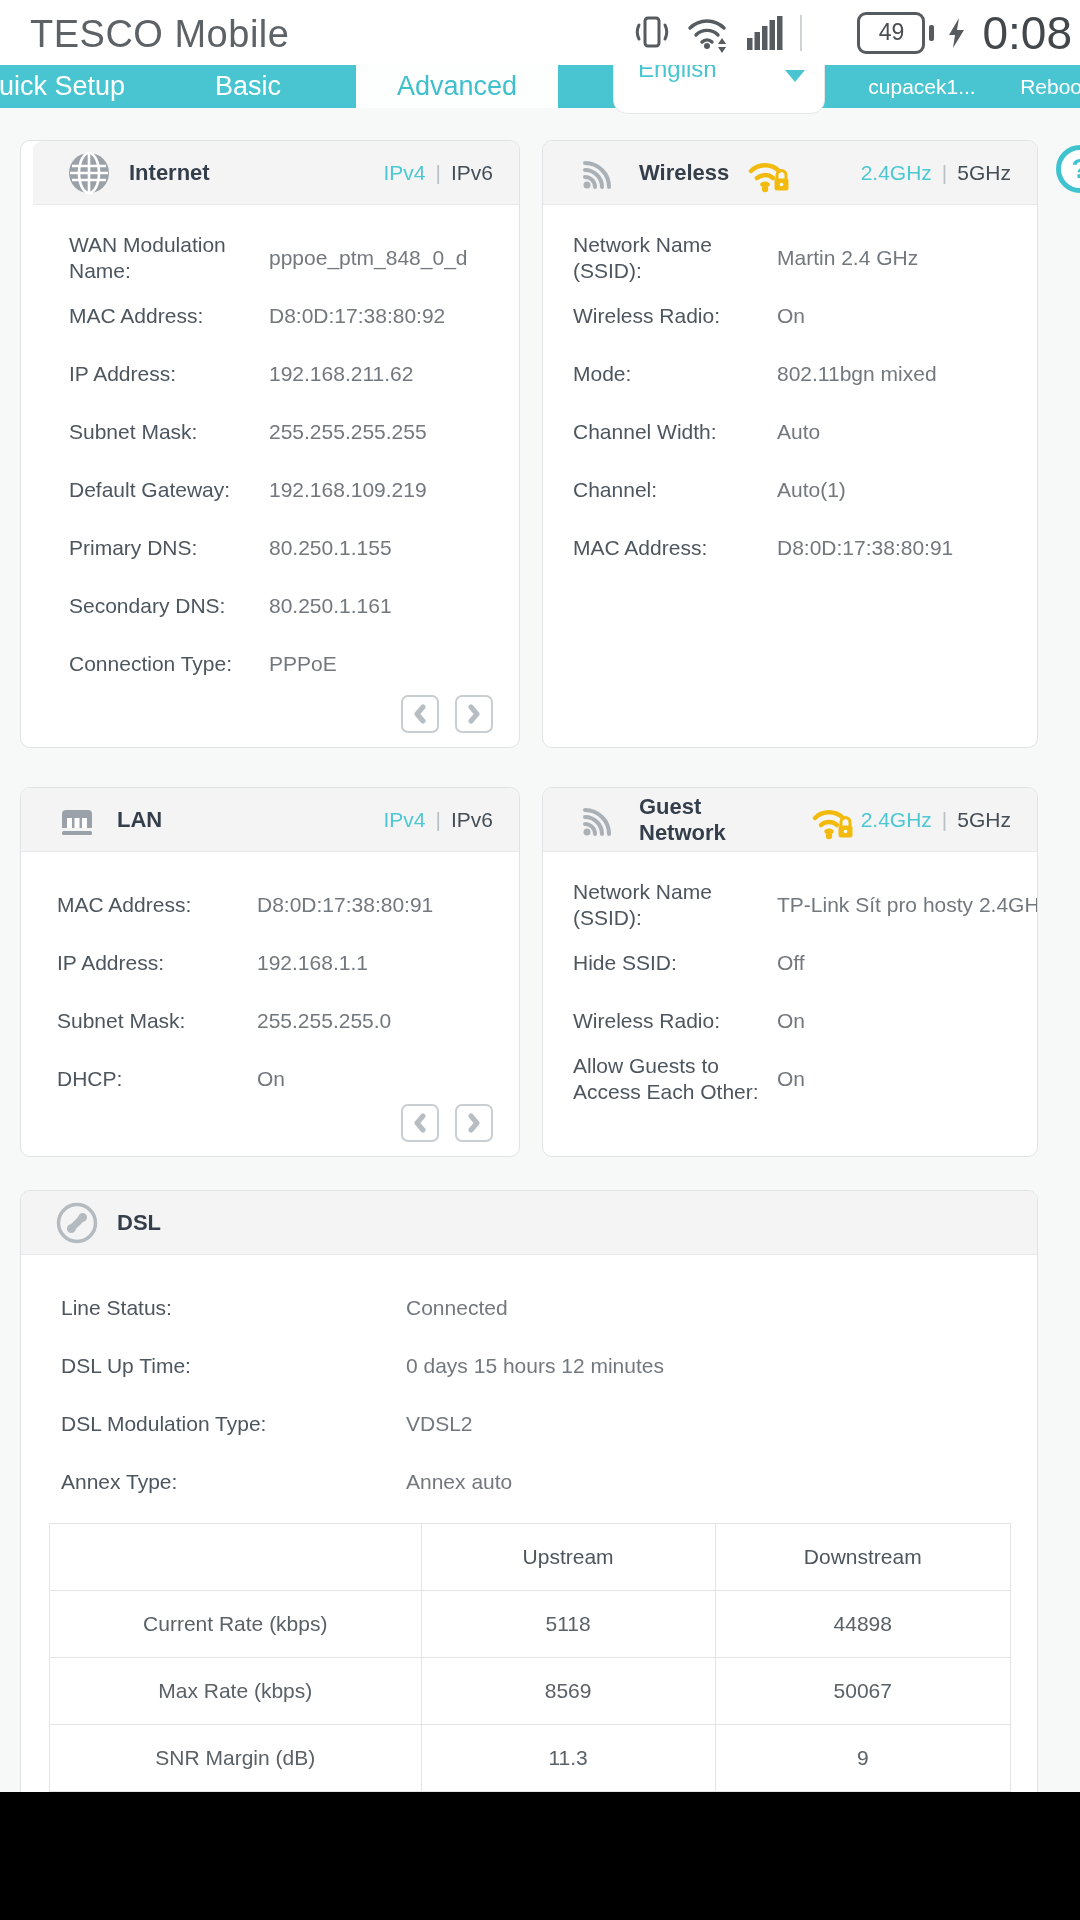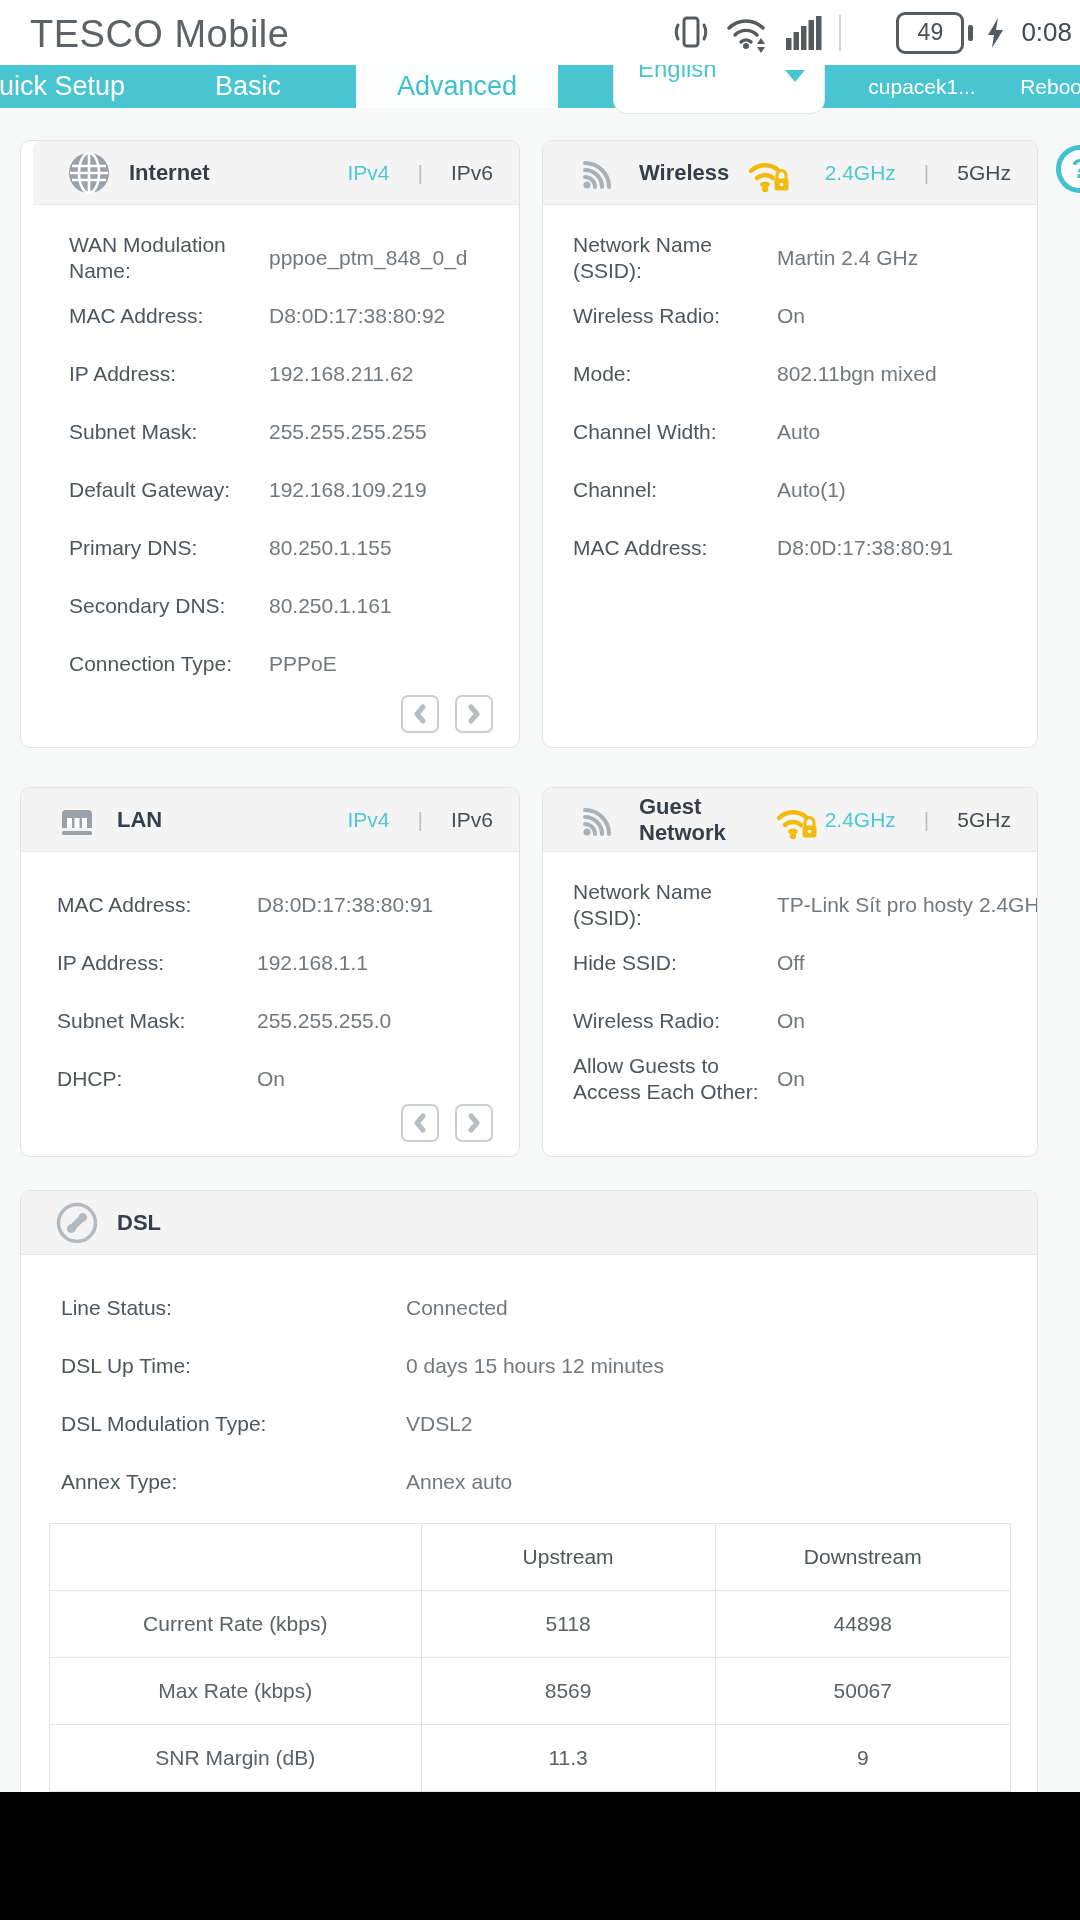--- a/index.html
+++ b/index.html
@@ -7,21 +7,21 @@
     background:#f7f8f8;font-family:"Liberation Sans",sans-serif;}
   
   .status-bar{position:absolute;left:0;top:0;width:1080px;height:65px;background:#fff;z-index:10;}
   .carrier{position:absolute;left:30px;top:0;height:80px;line-height:68px;
     font-size:38px;color:#5d6267;letter-spacing:.5px;}
   .sicons{position:absolute;right:8px;top:0;height:65px;display:flex;align-items:center;gap:15px;}
   .sdivider{width:2px;height:36px;background:#d0d3d6;}
   .battery{position:relative;width:62px;height:36px;border:3px solid #565b60;border-radius:9px;
     display:flex;align-items:center;justify-content:center;font-size:23px;color:#494e53;margin-left:40px;}
   .bnub{width:5px;height:16px;background:#565b60;border-radius:2px;margin-left:-11px;}
-  .clock{font-size:26px;color:#43484d;margin-left:2px;}
+  .clock{font-size:46px;color:#43484d;margin-left:2px;}
   
   .teal-bar{position:absolute;left:0;top:65px;width:1080px;height:43px;background:#49c5d1;z-index:1;}
   .tab{position:absolute;top:0;height:43px;line-height:43px;font-size:27px;color:#fff;cursor:pointer;}
   .tab-quick{left:-22px;}
   .tab-basic{left:190px;width:116px;text-align:center;}
   .tab-advanced{left:356px;width:202px;text-align:center;background:#fdfefe;color:#3fbfcc;}
   .nav-user{position:absolute;top:0;height:43px;line-height:43px;font-size:21px;color:#fff;text-align:center;}
   .nav-user.u1{left:858px;width:128px;}
   .nav-user.u2{left:1016px;width:76px;}
   .lang-select{position:absolute;left:613px;top:40px;width:212px;height:74px;background:#fff;
@@ -36,21 +36,21 @@
   .card-internet{left:20px;top:140px;width:500px;height:608px;padding-left:12px;}
   .card-wireless{left:542px;top:140px;width:496px;height:608px;}
   .card-lan{left:20px;top:787px;width:500px;height:370px;}
   .card-guest{left:542px;top:787px;width:496px;height:370px;}
   .card-dsl{left:20px;top:1190px;width:1018px;height:762px;}
   .chead{height:64px;background:#f4f4f4;border-bottom:1px solid #e7e9ea;border-radius:9px 9px 0 0;
     display:flex;align-items:center;padding:0 26px 0 34px;box-sizing:border-box;}
   .chead .cicon{margin-right:18px;display:flex;}
   .ctitle{font-size:22px;font-weight:bold;color:#343f4b;}
   .badge-ic{margin-left:16px;display:flex;}
-  .ctabs{margin-left:auto;font-size:21px;color:#444e57;display:flex;align-items:center;gap:28px;}
+  .ctabs{margin-left:auto;font-size:21px;color:#444e57;display:flex;align-items:center;gap:10px;}
   .ctab-on{color:#4cc8d4;cursor:pointer;}
   .ctab-off{color:#444e57;cursor:pointer;}
   .csep{color:#b9bfc4;}
   .cbody{padding:24px 0 0 36px;}
   .card-wireless .cbody,.card-guest .cbody{padding-left:30px;}
   .frow{display:flex;align-items:center;min-height:58px;}
   .flabel{width:200px;font-size:21px;color:#4d565e;line-height:26px;flex:none;}
   .card-wireless .flabel,.card-guest .flabel{width:204px;}
   .card-dsl .flabel{width:345px;}
   .fvalue{font-size:21px;color:#72787e;white-space:nowrap;overflow:hidden;}

